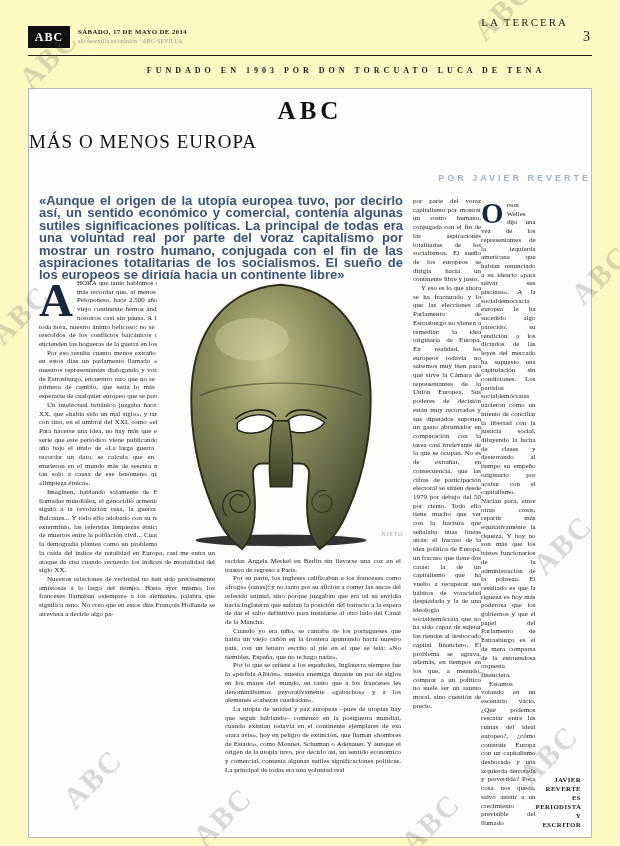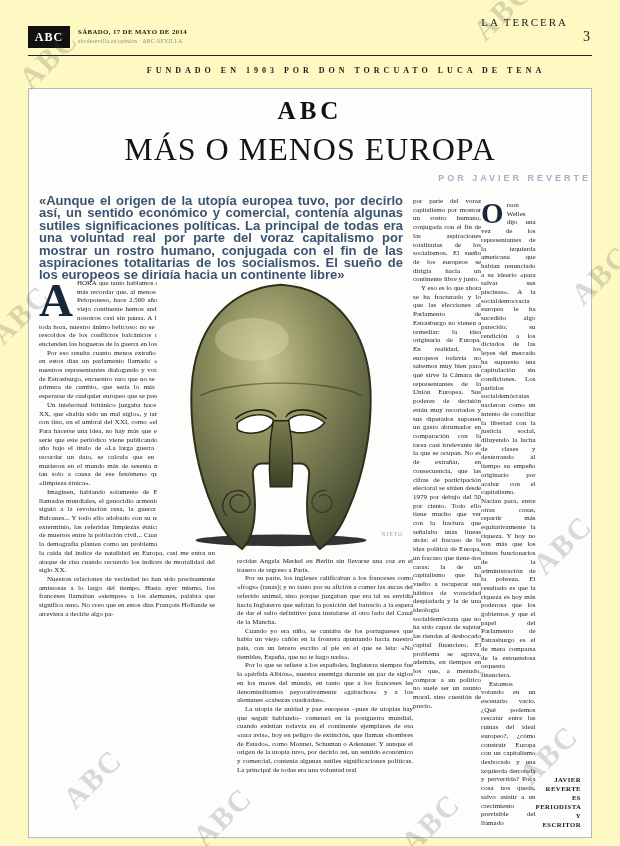--- a/index.html
+++ b/index.html
@@ -26,40 +26,40 @@
   
   .frame{
     position:absolute;left:28px;top:88px;width:562px;height:748px;
     border:1px solid #b8b8b4;background:#fdfdfc;
   }
   .masthead{
     position:absolute;left:0;top:8px;width:100%;text-align:center;
     font-weight:bold;font-size:25px;letter-spacing:4px;color:#111;
   }
   .title{
-    position:absolute;left:0;top:42px;width:100%;text-align:center;
-    font-size:32px;letter-spacing:1px;color:#151515;
+    position:absolute;left:0;top:42px;width:100%;text-align:left;
+    font-size:19px;letter-spacing:1px;color:#151515;
   }
   .byline{
     position:absolute;left:0;top:84px;width:100%;text-align:right;
     font-family:"Liberation Sans",sans-serif;font-size:9px;font-weight:bold;
     letter-spacing:3px;color:#a3b1c6;
   }
   .lead{
     position:absolute;left:10px;top:106px;width:364px;
     font-family:"Liberation Sans",sans-serif;font-weight:bold;
     font-size:13px;line-height:12.4px;text-align:justify;color:#3b5472;
   }
   
   .col{
     position:absolute;font-size:7px;line-height:8.7px;text-align:justify;
     overflow:hidden;color:#1c1c1c;
   }
   .col1{left:10px;top:190px;width:176px;height:552px;}
-  .col2{left:196px;top:468px;width:176px;height:276px;margin-left:12px;}
+  .col2{left:196px;top:468px;width:176px;height:276px;}
   .col3{left:384px;top:108px;width:168px;height:632px;display:flex;flex-direction:row;}
   .para{margin:0;}
   .para.indent{text-indent:8px;}
   .dropcap{
     float:left;font-weight:bold;color:#18283a;
     font-size:47px;line-height:40px;padding:1px 4px 0 0;
   }
   .dropcap.small{font-size:29px;line-height:25px;padding:0 3px 0 0;}
   .sig{margin-top:auto;text-align:right;font-size:6.8px;line-height:9px;font-weight:bold;letter-spacing:.4px;}
   

